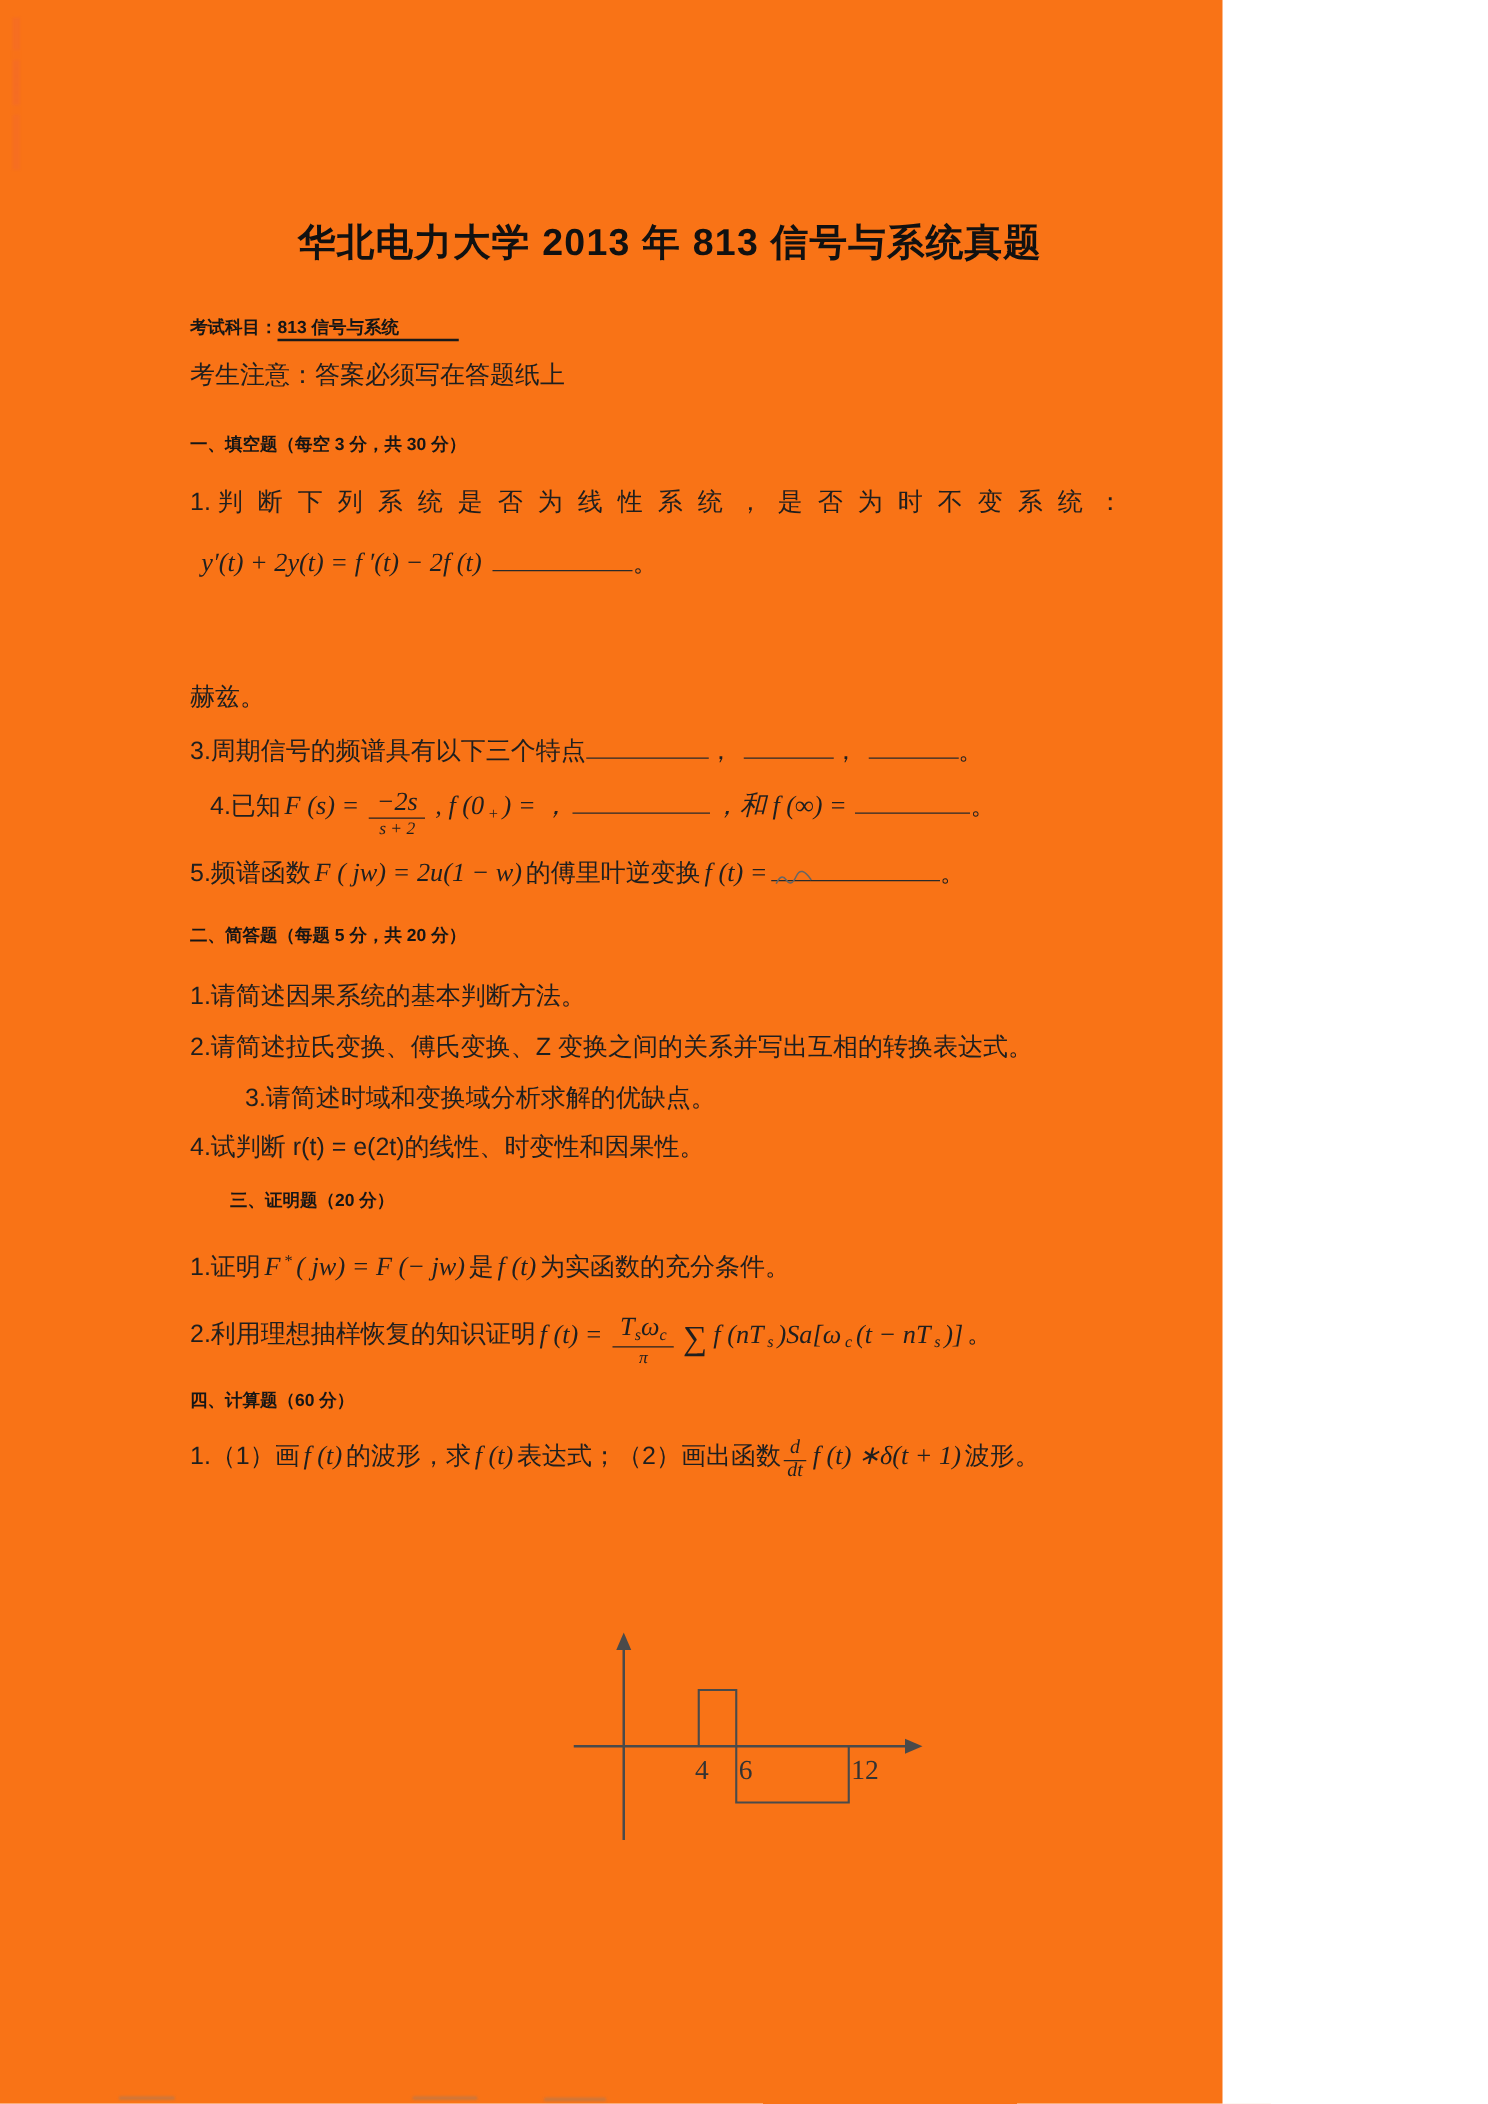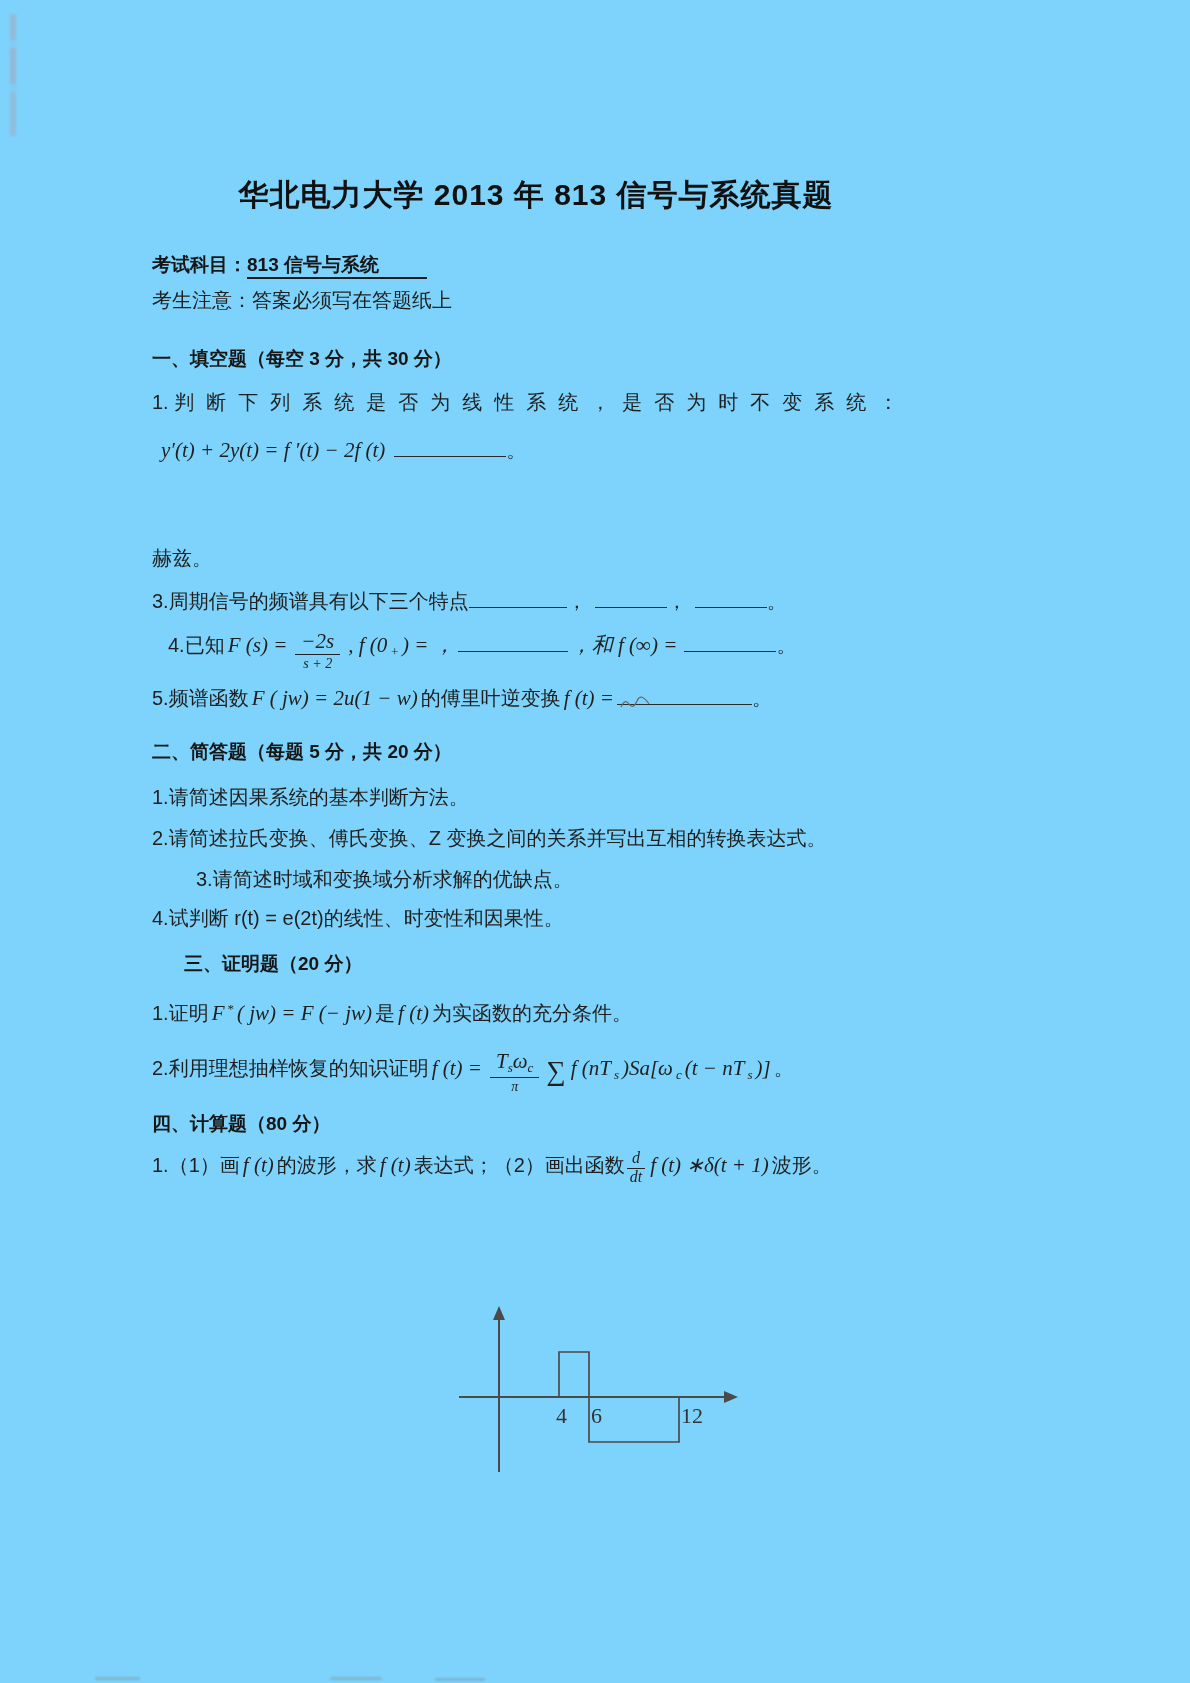--- a/index.html
+++ b/index.html
@@ -1,22 +1,22 @@
 <!DOCTYPE html>
 <html><head>
 <meta charset="utf-8">
 <style>
   html,body{margin:0;padding:0;background:#ffffff;}
   .page{
-    position:relative;width:1190px;height:1683px;background:#7dd3fc;overflow:hidden;
+    position:relative;width:978px;height:1683px;background:#f97316;overflow:hidden;
     font-family:"Liberation Sans",sans-serif;color:#1f1f1f;
   }
   .line{position:absolute;white-space:nowrap;font-size:20px;line-height:1.35;}
   .title{left:0;top:175px;width:1072px;text-align:center;font-size:30px;font-weight:700;letter-spacing:1px;color:#111;}
-  .h{font-size:19px;font-weight:700;color:#161616;}
+  .h{font-size:14px;font-weight:700;color:#161616;}
   .m{font-family:"Liberation Serif",serif;font-style:italic;font-size:21px;padding:0 3px;}
   .mu{font-family:"Liberation Serif",serif;font-style:normal;font-size:21px;}
   .sub{font-size:13px;vertical-align:-4px;font-family:"Liberation Serif",serif;font-style:italic;}
   .sup{font-size:13px;vertical-align:7px;font-family:"Liberation Serif",serif;}
   .frac{display:inline-block;text-align:center;vertical-align:-16px;margin:0 5px;line-height:1.05;font-family:"Liberation Serif",serif;}
   .frac .num{display:block;padding:0 6px 2px;border-bottom:1.6px solid #222;font-style:italic;font-size:21px;}
   .frac .den{display:block;padding-top:2px;font-style:italic;font-size:14px;}
   .smallfrac{vertical-align:-10px;margin:0 2px;}
   .smallfrac .num,.smallfrac .den{font-size:16px;padding:0 3px 1px;}
   .blank{display:inline-block;border-bottom:1.6px solid #2a2a2a;height:15px;vertical-align:baseline;}
@@ -82,21 +82,21 @@
   <div class="line h" style="left:152px;top:951px;margin-left:32px;">三、证明题（20 分）</div>
 
   <div class="line" style="left:152px;top:999px;">
     <span>1.证明</span><span class="m">F</span><span class="sup">*</span><span class="m">( jw) = F (− jw)</span><span>是</span><span class="m">f (t)</span><span>为实函数的充分条件。</span>
   </div>
 
   <div class="line" style="left:152px;top:1050px;">
     <span>2.利用理想抽样恢复的知识证明</span><span class="m">f (t) =</span><span class="frac"><span class="num"><span>T</span><span class="sub">s</span><span>ω</span><span class="sub">c</span></span><span class="den">π</span></span><span class="sum">∑</span><span class="m">f (nT</span><span class="sub">s</span><span class="m">)Sa[ω</span><span class="sub">c</span><span class="m">(t − nT</span><span class="sub">s</span><span class="m">)]</span><span>。</span>
   </div>
 
-  <div class="line h" style="left:152px;top:1111px;">四、计算题（80 分）</div>
+  <div class="line h" style="left:152px;top:1111px;">四、计算题（60 分）</div>
 
   <div class="line" style="left:152px;top:1150px;">
     <span>1.（1）画</span><span class="m">f (t)</span><span>的波形，求</span><span class="m">f (t)</span><span>表达式；（2）画出函数</span><span class="frac smallfrac"><span class="num">d</span><span class="den">dt</span></span><span class="m">f (t) ∗δ(t + 1)</span><span>波形。</span>
   </div>
 
   <div style="position:absolute;left:425px;top:1302px;">
     <svg width="330" height="185" viewBox="0 0 330 185">
 
       <line x1="74" y1="12" x2="74" y2="170" stroke="#4a4a4a" stroke-width="2"></line>
       <polygon points="74,4 68,18 80,18" fill="#4a4a4a"></polygon>

